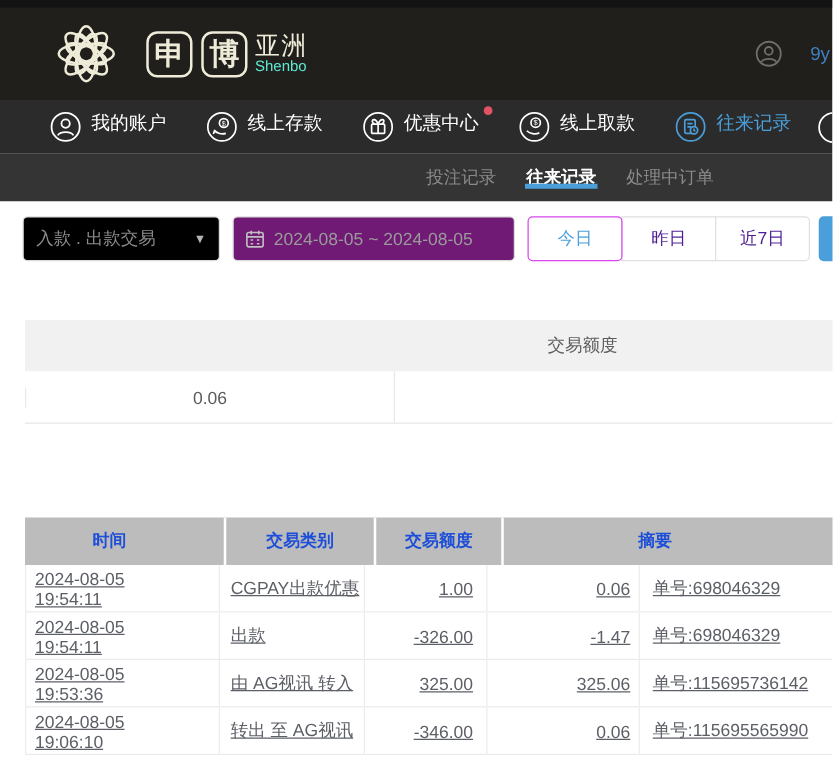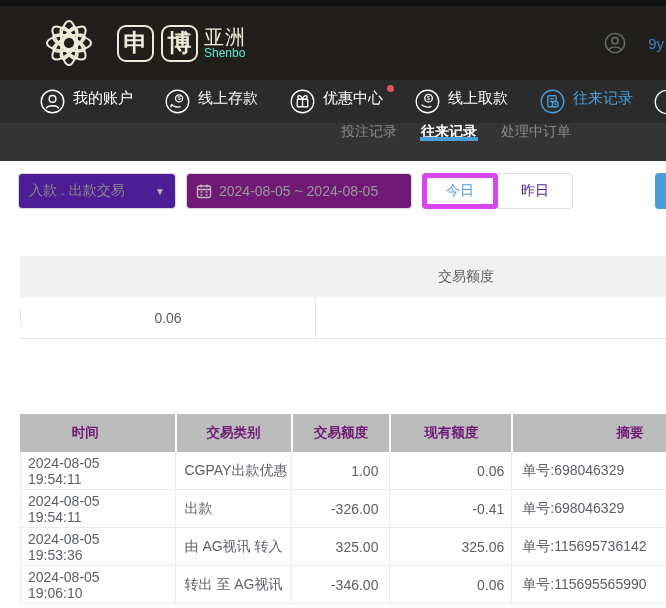--- a/index.html
+++ b/index.html
@@ -26,65 +26,65 @@
     padding-left:40px; gap:32px; position:relative; overflow:hidden; }
   .nav-item { display:flex; align-items:flex-start; gap:8px; color:#fff; font-size:15px;
     cursor:pointer; position:relative; white-space:nowrap; }
   .nav-item.active { color:#4a9ed9; }
   .nav-item svg { display:block; }
   .nav-badge { position:absolute; top:-4px; right:-11px; width:7px; height:7px;
     border-radius:50%; background:#e25465; }
   .nav-partial { position:absolute; right:-14px; top:9px; }
 
   
-  .sub-nav { height:38px; background:#343434; display:flex; align-items:flex-start;
+  .sub-nav { height:38px; background:#343434; display:flex; align-items:center;
     padding-left:340px; gap:22px; }
   .sub-tab { color:#8a8a8a; font-size:14px; display:flex; align-items:center;
     padding:0 1px; position:relative; cursor:pointer; white-space:nowrap; }
   .sub-tab.active { color:#fff; font-weight:bold; }
   .sub-tab.active::after { content:""; position:absolute; left:0; right:0; bottom:0;
     height:4px; background:#4a9ed9; }
 
   
   .filter-row { position:relative; padding:12px 0 0 18px; display:flex; gap:10px; height:62px; }
   .select-box { width:158px; height:36px; border:1px solid #dcdcdc; border-radius:4px;
     display:flex; align-items:center; padding:0 10px; color:#8c8c8c; font-size:14px;
-    justify-content:space-between; background:#4c1d95; cursor:pointer; }
+    justify-content:space-between; background:#000000; cursor:pointer; }
   .caret { color:#b5b5b5; font-size:10px; }
   .date-box { width:226px; height:36px; border:1px solid #dcdcdc; border-radius:4px;
     display:flex; align-items:center; padding:0 9px; gap:7px; color:#9a9a9a;
     font-size:14px; background:#701a75; cursor:pointer; white-space:nowrap; }
   .btn-group { display:flex; height:36px; }
   .quick-btn { min-width:76px; height:36px; border:1px solid #e0e0e0; background:#fff;
     color:#4c1d95; font-size:14px; display:flex; align-items:center; justify-content:center;
     cursor:pointer; margin-left:-1px; }
   .quick-btn:first-child { border-radius:4px 0 0 4px; margin-left:0; }
   .quick-btn:last-child { border-radius:0 4px 4px 0; }
-  .quick-btn.active { border:5px solid #d946ef; color:#4a9ed9; z-index:2; border-radius:4px; }
+  .quick-btn.active { border:1px solid #d946ef; color:#4a9ed9; z-index:2; border-radius:4px; }
   .search-btn { position:absolute; right:-19px; top:12px; width:30px; height:36px;
     background:#4a9ed9; border:none; border-radius:4px; cursor:pointer; }
 
   
   .summary-table { margin:33px 0 0 20px; width:825px; font-size:14px; color:#5c5c5c; }
   .summary-head { display:flex; background:#f1f1f1; height:41px; align-items:center; }
   .summary-body { display:flex; height:42px; align-items:center; border-bottom:1px solid #e6e6e6; }
   .s-c1 { width:298px; text-align:center; }
   .s-c2 { width:295px; text-align:center; border-left:1px solid transparent; }
   .summary-body .s-c2 { border-left:1px solid #e9e9e9; }
   .s-c3 { flex:1; border-left:1px solid transparent; height:100%; }
   .summary-body .s-c3 { border-left:1px solid #e9e9e9; }
 
   
   .data-table { margin:75px 0 0 20px; width:727px; font-size:14px; }
   .dt-head { display:flex; background:#bcbcbc; height:38px; }
-  .dt-head .cell { color:#701a75; font-weight:bold; display:flex; align-items:center;
+  .dt-head .cell { color:#1d4ed8; font-weight:bold; display:flex; align-items:center;
     justify-content:center; border-left:2px solid #fff; font-size:13.5px; }
   .dt-head .cell:first-child { border-left:none; }
   .dt-row { display:flex; height:38px; border-bottom:1px solid #ececec; color:#5c6066; }
-  .dt-row .cell { display:flex; align-items:center; border-left:1px solid #ececec; }
+  .dt-row .cell { display:flex; align-items:center; border-left:1px solid #ececec;text-decoration:underline; }
   .dt-row .cell:first-child { border-left:1px solid #ececec; }
   .c-time { width:135px; padding-left:7px; }
   .c-type { width:120px; padding-left:9px;margin-left:24px; }
   .c-amount { width:102px; justify-content:flex-end; padding-right:11px; }
   .c-balance { width:126px; justify-content:flex-end; padding-right:7px; }
   .c-note { width:244px; padding-left:10px; }
   .dt-head .c-time,.dt-head .c-type,.dt-head .c-amount,.dt-head .c-balance,.dt-head .c-note
     { padding:0; justify-content:center; }
 </style>
 </head>
@@ -193,20 +193,21 @@
     <div class="date-box">
       <svg width="16" height="16" viewBox="0 0 16 16" fill="none" stroke="#c0c0c0" stroke-width="1.3">
         <rect x="1.5" y="3" width="13" height="11.5" rx="1.5"></rect>
         <path d="M1.5 6.5h13M5 1.5v3M11 1.5v3M4.5 9h2M9.5 9h2M4.5 12h2M9.5 12h2"></path>
       </svg>
       <span>2024-08-05 ~ 2024-08-05</span>
     </div>
     <div class="btn-group">
       <div class="quick-btn active">今日</div>
       <div class="quick-btn">昨日</div>
+      <div class="quick-btn">近7日</div>
     </div>
     <button class="search-btn"></button>
   </div>
 
   <div class="summary-table">
     <div class="summary-head">
       <div class="s-c1"></div>
       <div class="s-c2">交易额度</div>
       <div class="s-c3"></div>
     </div>
@@ -214,36 +215,35 @@
       <div class="s-c2">0.06</div>
       <div class="s-c3"></div>
     </div>
   </div>
 
   <div class="data-table">
     <div class="dt-head">
       <div class="cell c-time">时间</div>
       <div class="cell c-type">交易类别</div>
       <div class="cell c-amount">交易额度</div>
-      <div class="cell c-balance">现有额度</div>
       <div class="cell c-note">摘要</div>
     </div>
 
     <div class="dt-row">
       <div class="cell c-time">2024-08-05 19:54:11</div>
       <div class="cell c-type">CGPAY出款优惠</div>
       <div class="cell c-amount">1.00</div>
       <div class="cell c-balance">0.06</div>
       <div class="cell c-note">单号:698046329</div>
     </div>
     <div class="dt-row">
       <div class="cell c-time">2024-08-05 19:54:11</div>
       <div class="cell c-type">出款</div>
       <div class="cell c-amount">-326.00</div>
-      <div class="cell c-balance">-0.41</div>
+      <div class="cell c-balance">-1.47</div>
       <div class="cell c-note">单号:698046329</div>
     </div>
     <div class="dt-row">
       <div class="cell c-time">2024-08-05 19:53:36</div>
       <div class="cell c-type">由 AG视讯 转入</div>
       <div class="cell c-amount">325.00</div>
       <div class="cell c-balance">325.06</div>
       <div class="cell c-note">单号:115695736142</div>
     </div>
     <div class="dt-row">

